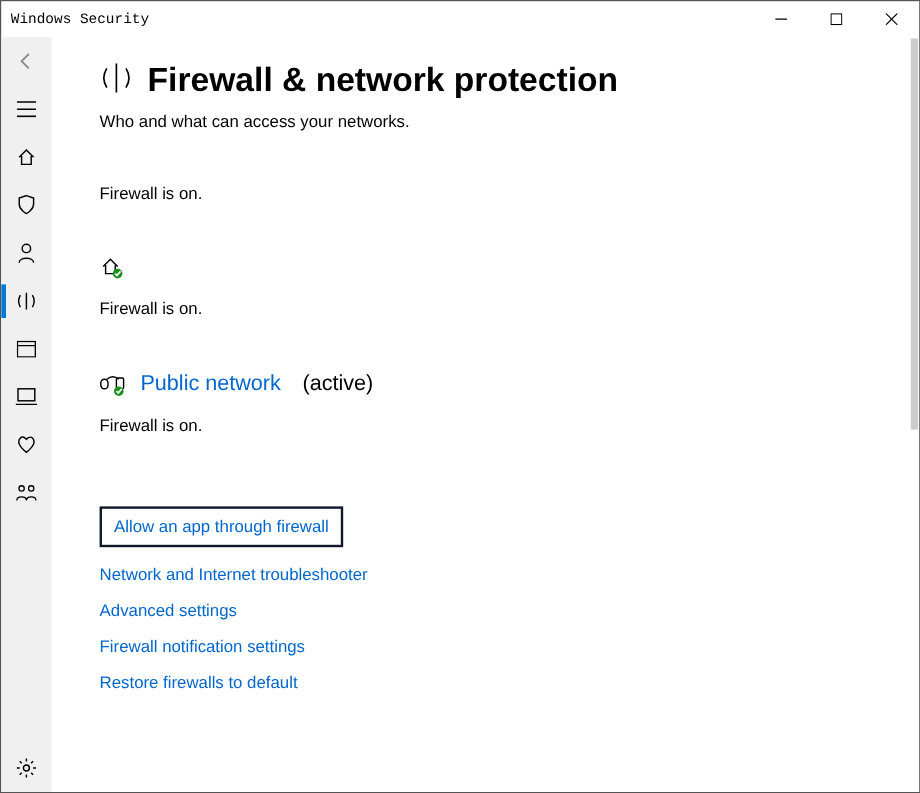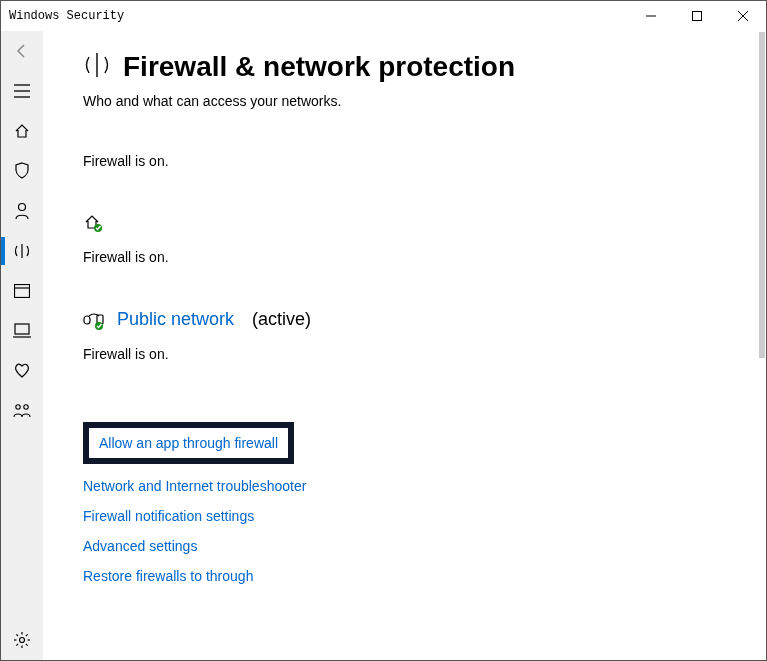--- a/index.html
+++ b/index.html
@@ -16,21 +16,21 @@
   .page-head { display: flex; align-items: flex-start; gap: 12px; }
   .page-title { font-size: 28px; font-weight: 600; color: #000; }
   .page-sub { font-size: 14px; color: #000; margin-top: 10px; }
   .net-section { margin-top: 44px; }
   .net-head { display: flex; align-items: center; gap: 12px; }
   .net-link { font-size: 18px; color: #0066cc; text-decoration: none; }
   .net-active { font-size: 18px; color: #000; margin-left: 6px; }
   .net-status { font-size: 14px; color: #000; margin-top: 16px; }
   .links-block { margin-top: 60px; display: flex; flex-direction: column; gap: 14px; }
   .action-link { font-size: 14px; color: #0066cc; text-decoration: none; display: inline-block; }
-  .highlight-box { border: 6px solid #0f172a; padding: 6px 10px; display: inline-block; width: fit-content; }
+  .highlight-box { border: 2px solid #0f172a; padding: 6px 10px; display: inline-block; width: fit-content; }
   .scrollbar-track { position: absolute; right: 1px; top: 31px; width: 6px; height: 326px; background: #ccc; }
   svg { display: block; }
 </style>
 </head>
 <body>
 
 <div class="titlebar">
   <span class="title">Windows Security</span>
   <div class="win-controls">
     <div class="win-btn">
@@ -171,19 +171,19 @@
       <span class="net-active">(active)</span>
     </div>
     <div class="net-status">Firewall is on.</div>
   </div>
 
   <div class="links-block">
     <div class="highlight-box">
       <a href="#" class="action-link">Allow an app through firewall</a>
     </div>
     <a href="#" class="action-link">Network and Internet troubleshooter</a>
+    <a href="#" class="action-link">Advanced settings</a>
     <a href="#" class="action-link">Firewall notification settings</a>
-    <a href="#" class="action-link">Advanced settings</a>
-    <a href="#" class="action-link">Restore firewalls to through</a>
+    <a href="#" class="action-link">Restore firewalls to default</a>
   </div>
 </div>
 
 <div class="scrollbar-track"></div>
 
 </body></html>

